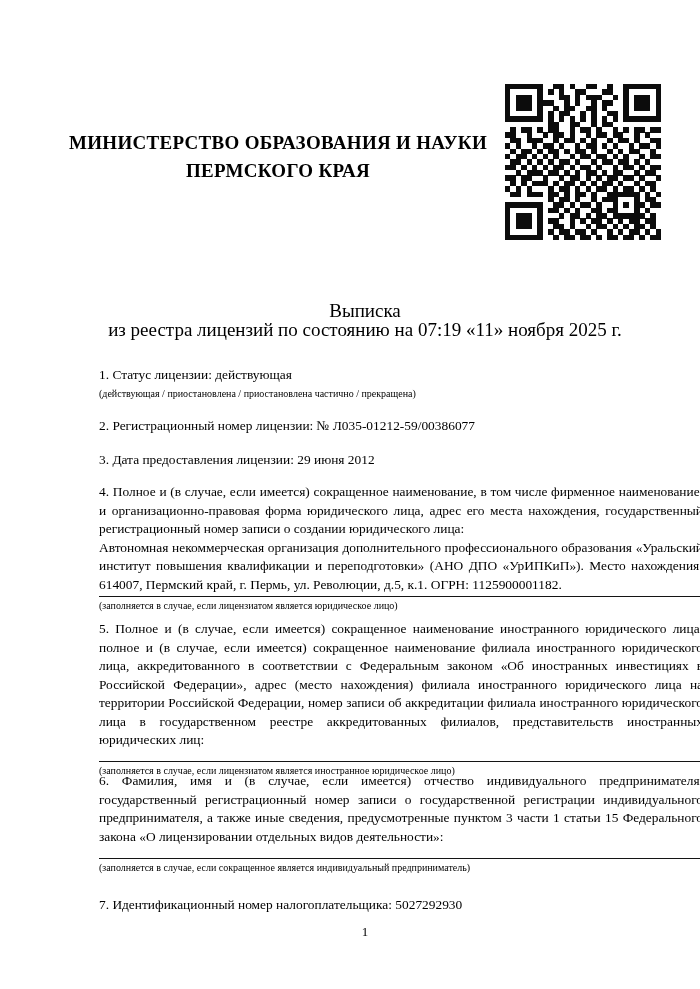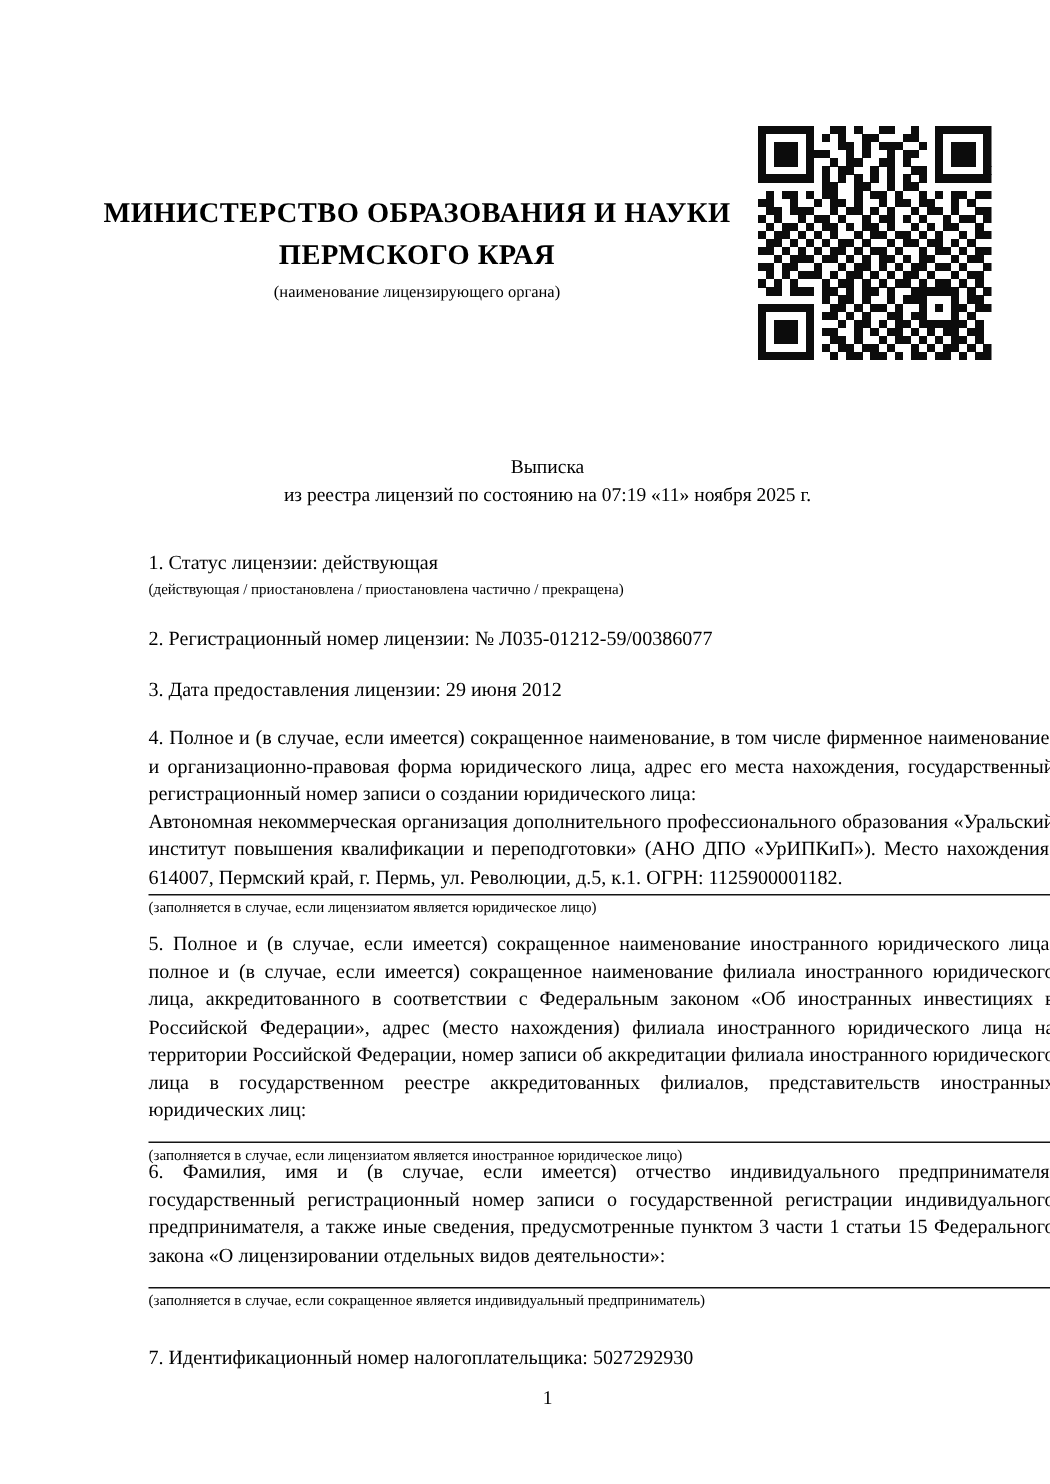--- a/index.html
+++ b/index.html
@@ -39,21 +39,21 @@
     height: 156px;
   }
   .qr svg { width: 100%; height: 100%; display: block; }
   .qr svg rect { fill: #0c0c0c; }
   .title-block {
     position: absolute;
     left: 63px;
     top: 302px;
     width: 604px;
     text-align: center;
-    font-size: 13px;
+    font-size: 19px;
     line-height: 18.5px;
   }
   .item {
     position: absolute;
     left: 63px;
     width: 604px;
     font-size: 13.4px;
     line-height: 18.5px;
     margin-left: 36px;
   }
@@ -82,21 +82,20 @@
   }
 </style>
 </head>
 <body>
 
 <div class="page">
 
   <div class="header">
     <div class="h-line">МИНИСТЕРСТВО ОБРАЗОВАНИЯ И НАУКИ</div>
     <div class="h-line">ПЕРМСКОГО КРАЯ</div>
-    <div class="h-cap">(наименование лицензирующего органа)</div>
   </div>
 
   <div class="qr">
     <svg xmlns="http://www.w3.org/2000/svg" shape-rendering="crispEdges" preserveAspectRatio="none" viewBox="0 0 29 29">
         <rect x="0" y="0" width="1.02" height="1.02"></rect>
         <rect x="1" y="0" width="1.02" height="1.02"></rect>
         <rect x="2" y="0" width="1.02" height="1.02"></rect>
         <rect x="3" y="0" width="1.02" height="1.02"></rect>
         <rect x="4" y="0" width="1.02" height="1.02"></rect>
         <rect x="5" y="0" width="1.02" height="1.02"></rect>

